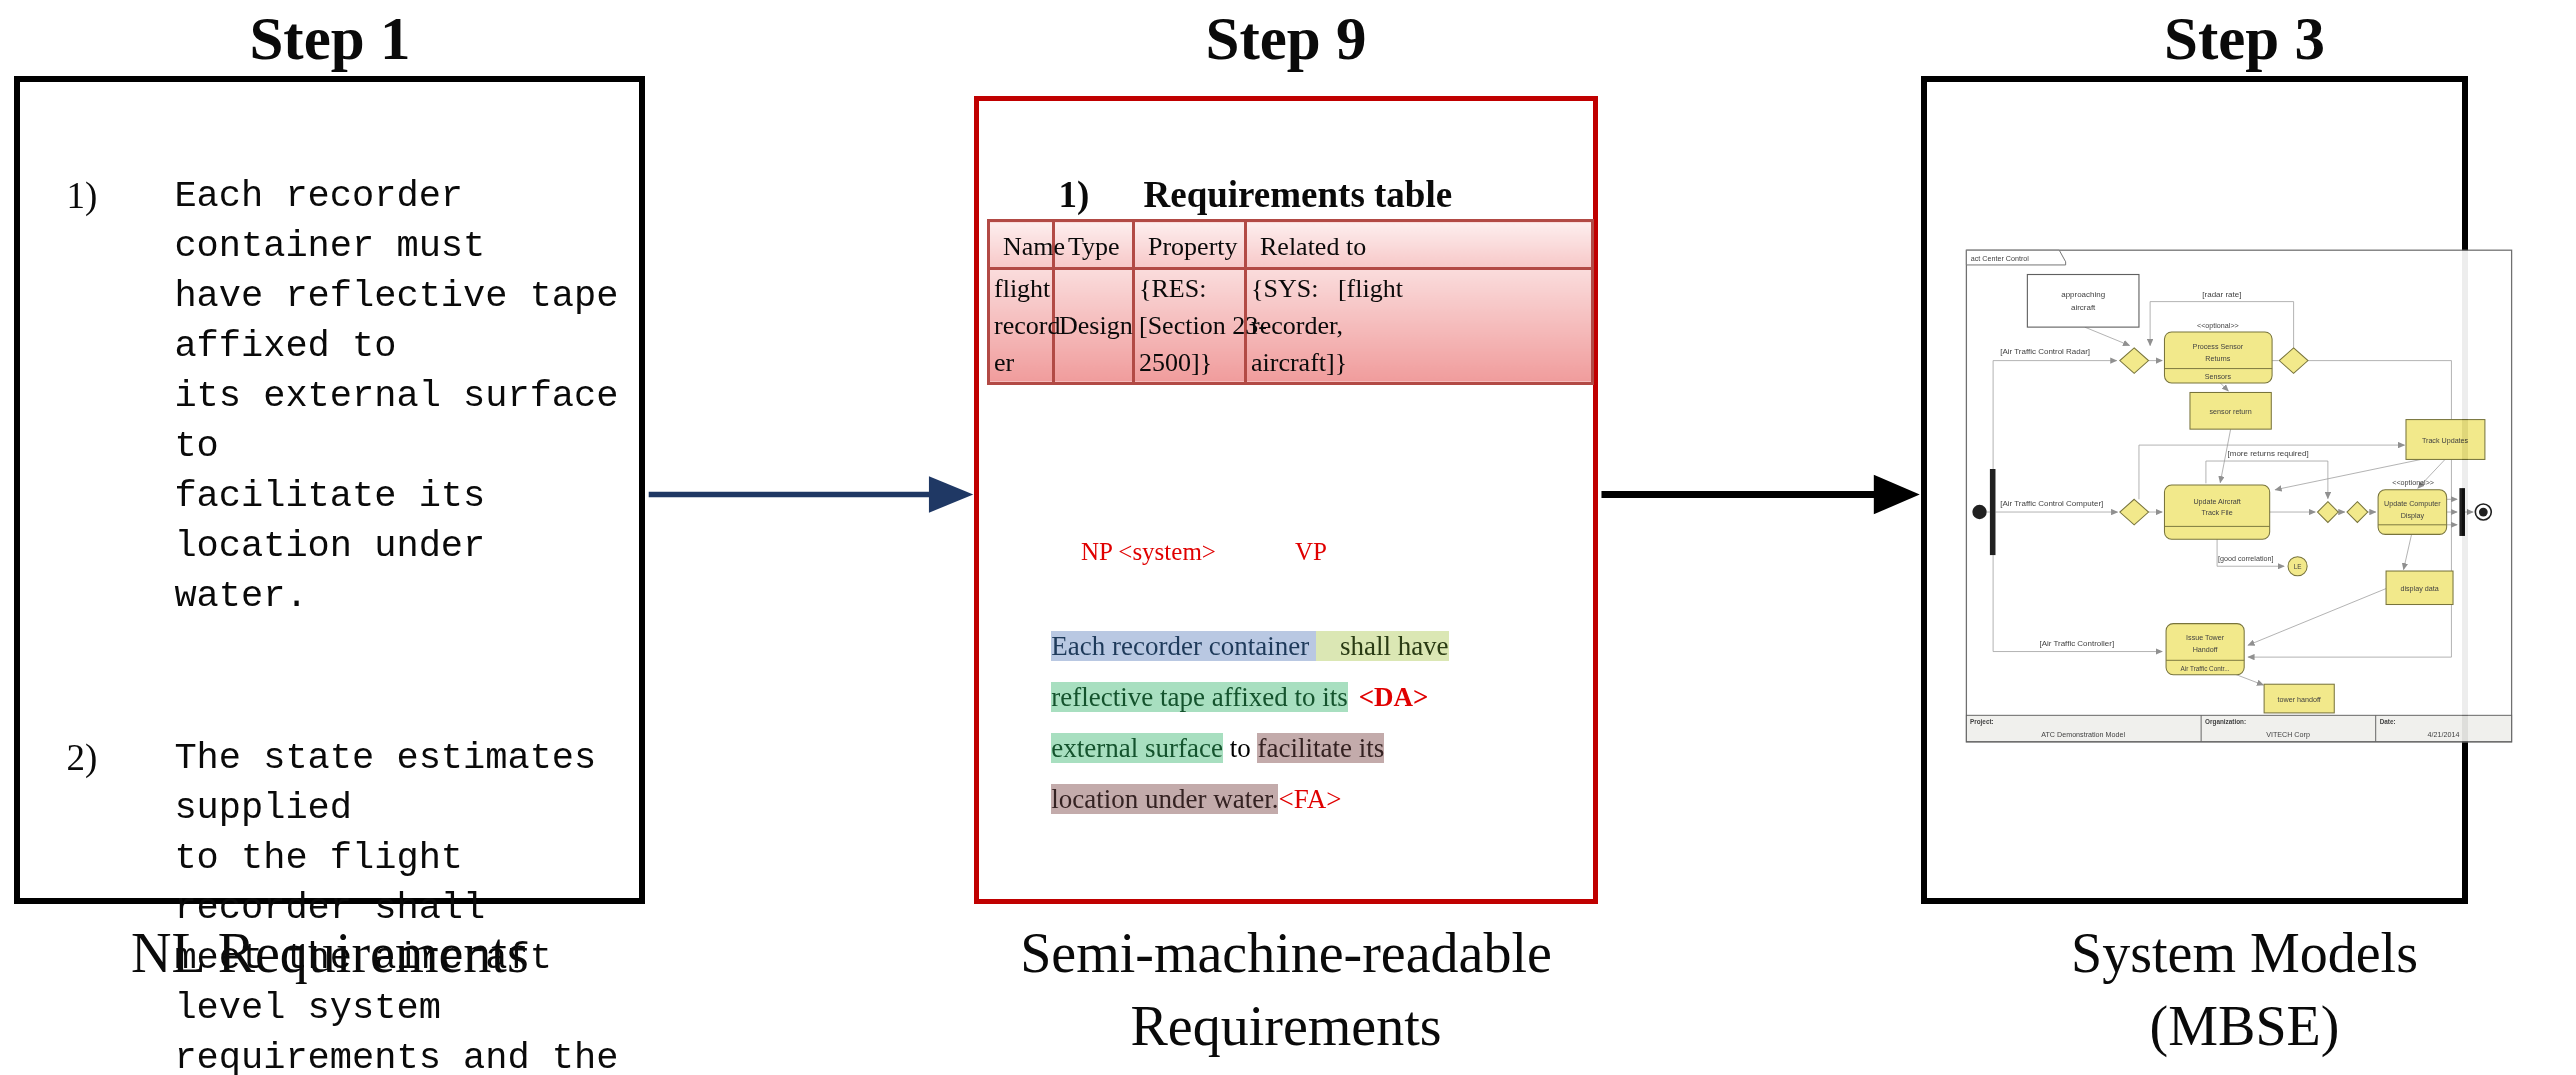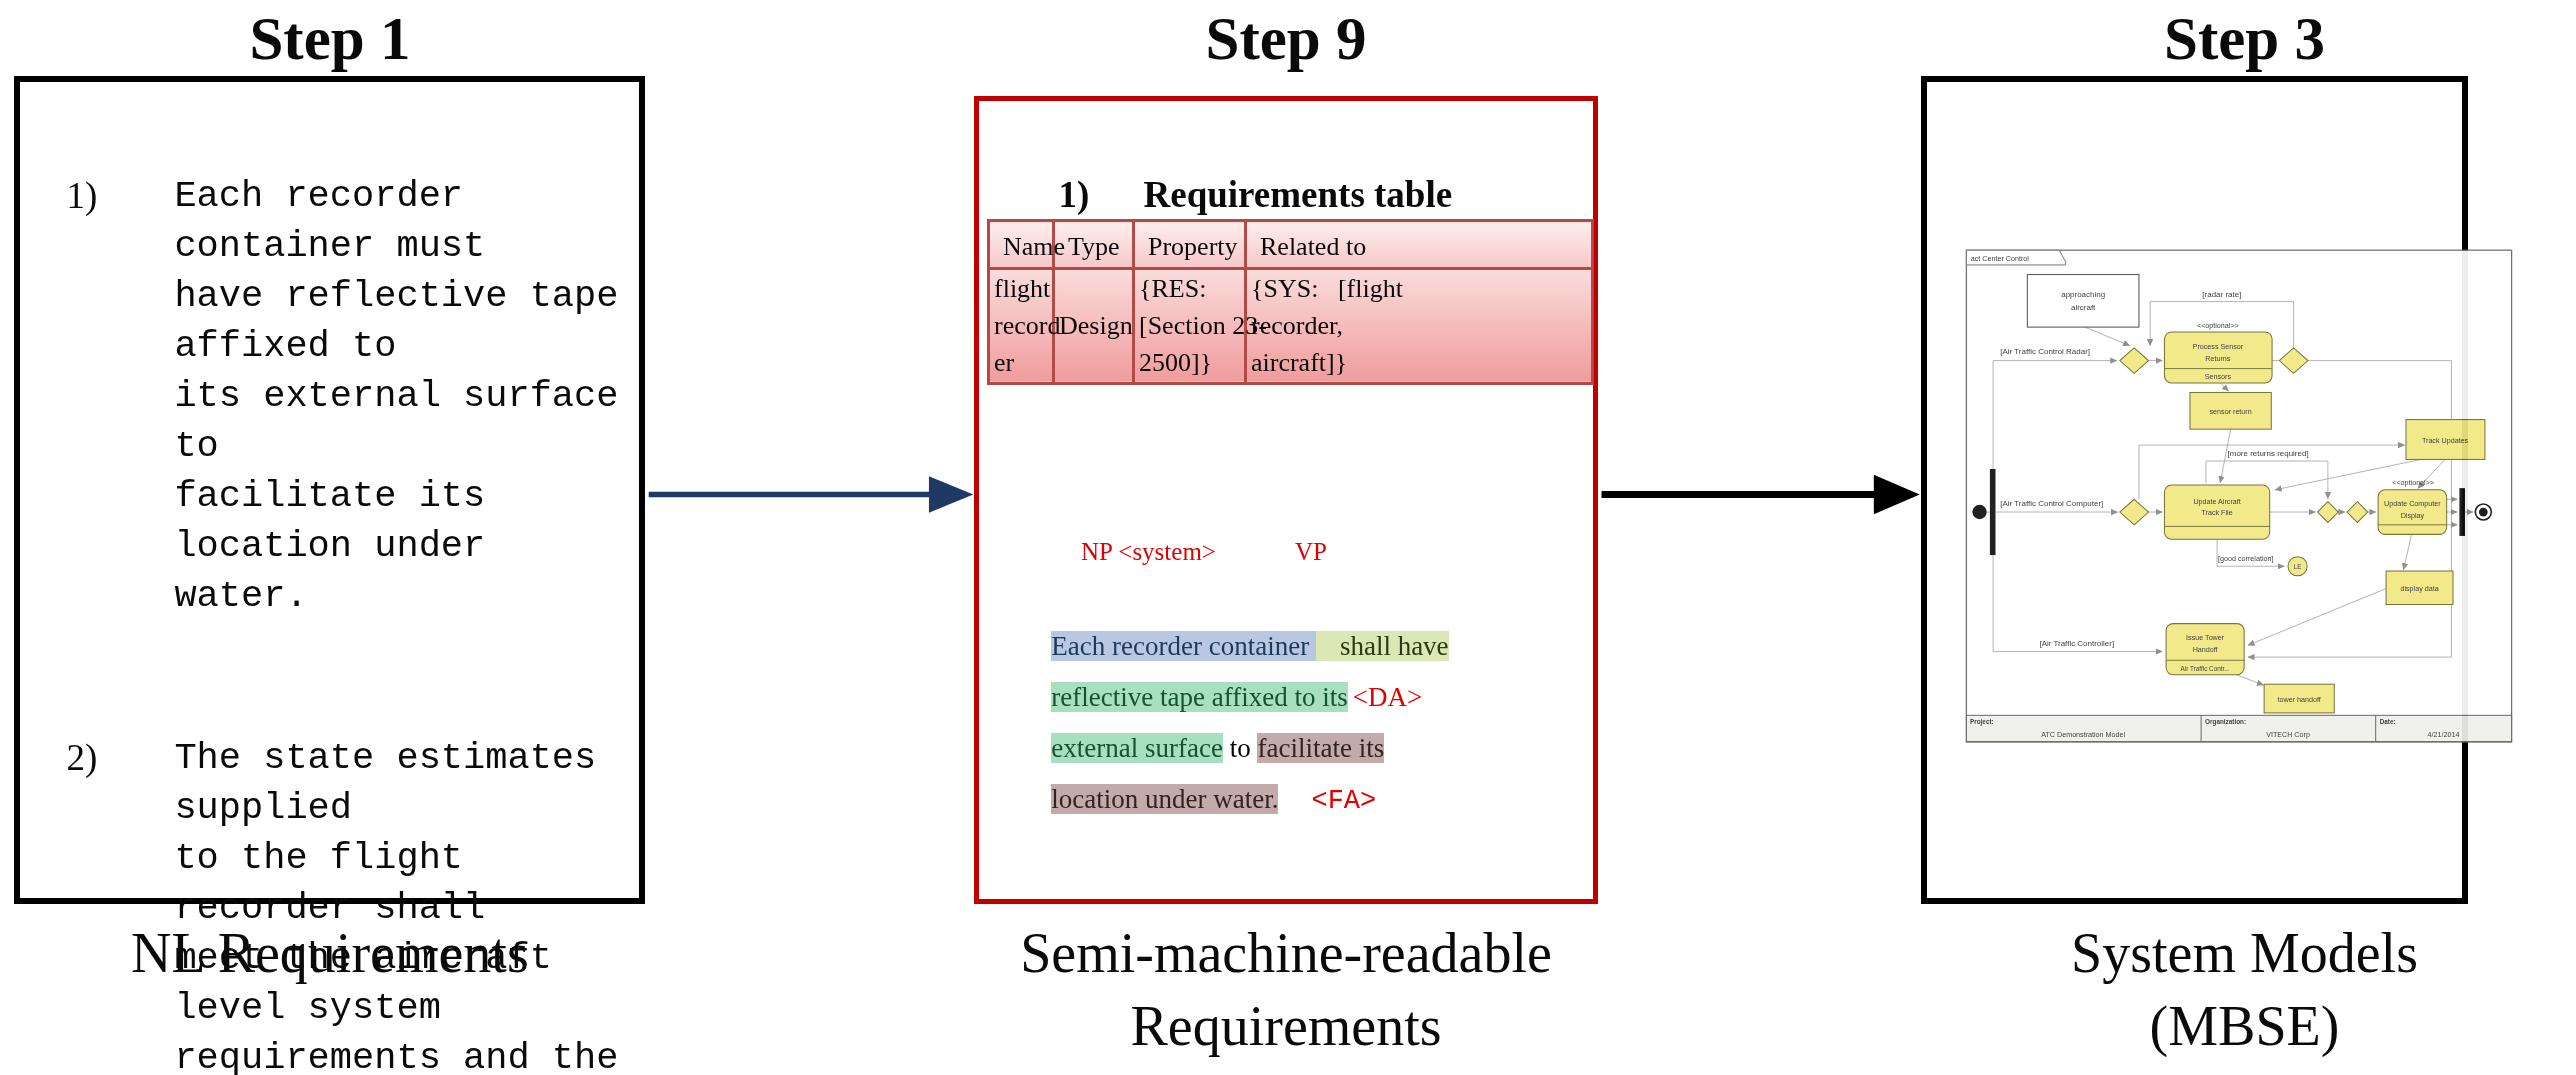--- a/index.html
+++ b/index.html
@@ -30,21 +30,21 @@
   .bp-label{position:absolute;top:437px;font-size:25px;color:#e00000;white-space:pre;}
   #bp-np{left:102px;} #bp-vp{left:316px;}
   #boilerplate{position:absolute;left:18.3px;top:469px;}
   .bp-line{height:51px;line-height:51px;font-size:27px;white-space:pre;}
   .hl-blue{background:#b9c8e2;color:#1e3a5a;}
   .hl-ygreen{background:#dbe7b4;color:#2a3b14;padding-left:24px;}
   .hl-mint{background:#a8dfc0;color:#14532d;}
   .hl-mauve{background:#c3abab;color:#342222;}
   .bp-plain{color:#000;}
   .bp-tag{color:#e00000;}
-  .tag-da{margin-left:5px;} .tag-fa{margin-left:33px;font-family:Liberation Mono, monospace;}
+  .tag-da{margin-left:11px;font-weight:bold;} .tag-fa{}
   
   .flow-arrow{position:absolute;top:466px;height:57px;}
   
   #sysml{position:absolute;left:38px;top:167px;width:548px;height:495px;opacity:.93;}
   #sysml text{font-family:"Liberation Sans","DejaVu Sans",sans-serif;fill:#333;}
   .dg-line{stroke:#999;fill:none;stroke-width:1;}
   .dg-node{fill:#f2e883;stroke:#6e6a2e;stroke-width:1.3;}
   .dg-white{fill:#fff;stroke:#555;stroke-width:1.4;}
   .dg-dark{fill:#111;}
   .t9{font-size:9px;} .t10{font-size:10px;} .t8{font-size:8px;}

